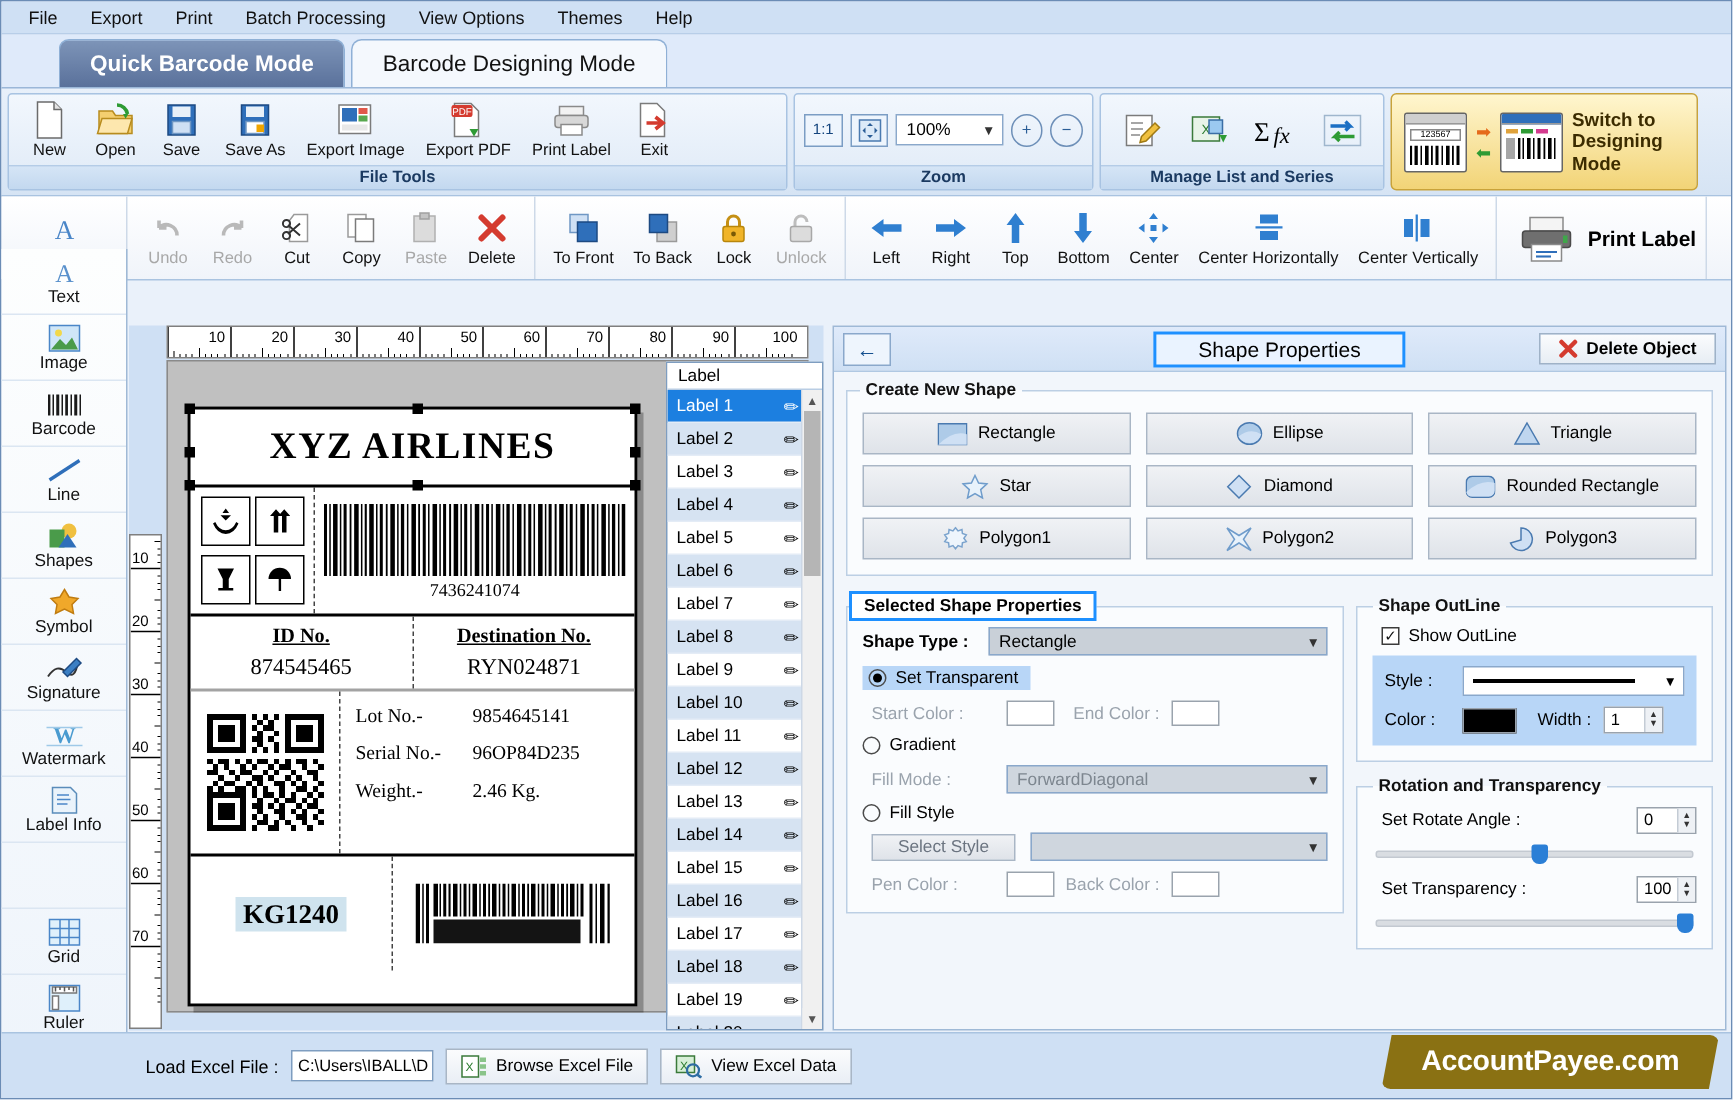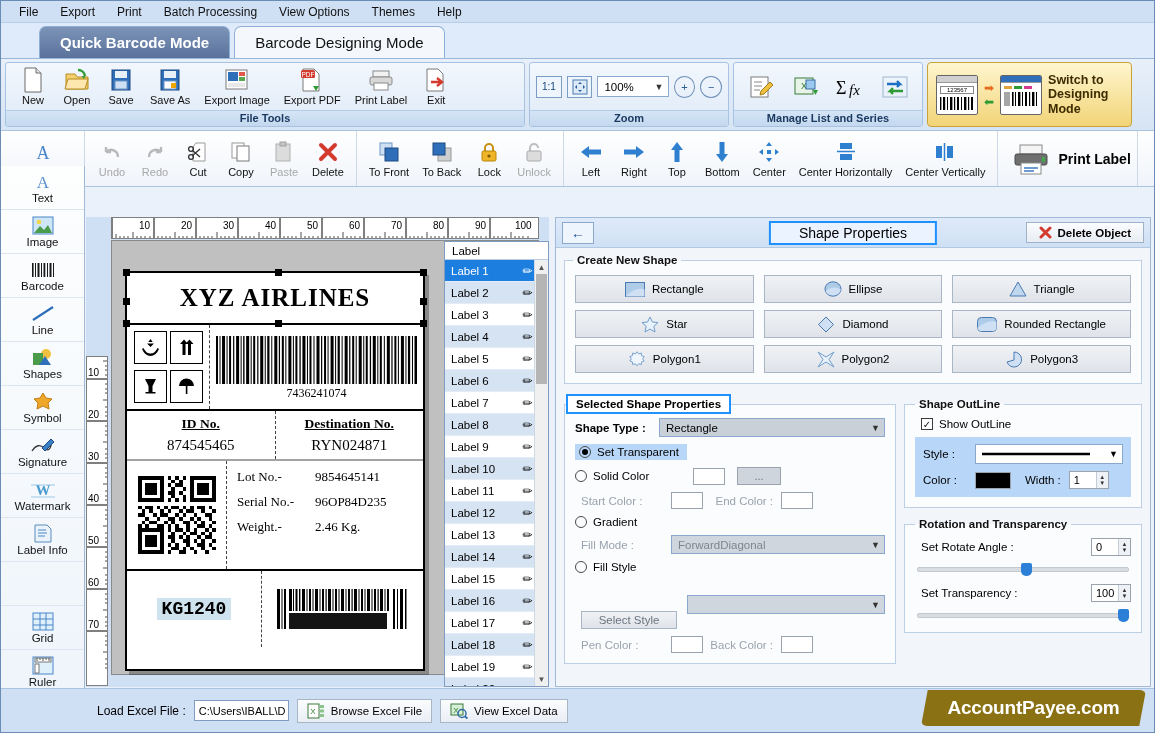--- a/index.html
+++ b/index.html
@@ -128,21 +128,21 @@
   .row4 { height:110px; display:flex; border-bottom:2px solid #000; }
   .qrwrap { width:100px; display:flex; align-items:center; justify-content:center;
             border-right:1px dashed #444; }
   .kv { flex:1; padding:8px 6px 4px 10px; font-family:"Liberation Serif", serif; font-size:13px; }
   .kv .line { display:flex; margin-bottom:9px; }
   .kv .k { width:78px; }
   .kv .v { }
   .row5 { height:auto; flex:1; display:flex; align-items:center; height:76px; }
   .kgbox { width:135px; display:flex; align-items:center; justify-content:center;
            border-right:1px dashed #444; height:100%; }
-  .kgtxt { font-family:Liberation Mono, monospace; font-weight:bold; font-size:18px;
+  .kgtxt { font-family:Liberation Serif, serif; font-weight:bold; font-size:18px;
            background:#cfe3ee; padding:1px 5px; }
   .bc2 { flex:1; display:flex; align-items:center; justify-content:center; }
 
   
   .labellist { position:absolute; left:443px; top:240px; width:105px; bottom:45px;
                border:1px solid #7e9dc0; background:#fff; display:flex; flex-direction:column; }
   .ll-head { height:18px; border-bottom:1px solid #b9cde4; display:flex; align-items:center;
              padding-left:7px; font-size:11.5px; background:#fff; }
   .ll-body { flex:1; overflow:hidden; position:relative; }
   .ll-row { height:22px; display:flex; align-items:center; font-size:11.5px;
@@ -206,21 +206,21 @@
           align-items:center; justify-content:space-between; font-size:11px; padding-left:4px; }
   .spin .ar { width:12px; height:100%; border-left:1px solid #c4ccd5; background:#eef1f5;
               display:flex; flex-direction:column; align-items:center; justify-content:center;
               font-size:6px; line-height:6px; color:#333; }
   .slider { position:relative; height:13px; margin:2px 2px 8px; }
   .track { position:absolute; left:0; right:0; top:4px; height:5px; background:#d9dde2;
            border:1px solid #c3c9d1; border-radius:2px; }
   .knob { position:absolute; top:0; width:11px; height:13px; background:#2b7fd6;
           border-radius:2px 2px 5px 5px; }
   .btnflat { border:1px solid #a9b6c5; background:linear-gradient(#f0f2f5,#dfe3e9);
-             padding:2px 10px; font-size:11.5px; color:#6b7480;margin-top:31px; }
+             padding:2px 10px; font-size:11.5px; color:#6b7480; }
 
   
   .bottombar { position:absolute; left:0; right:0; bottom:0; height:44px;
                background:#cfe0f4; border-top:1px solid #a9c3e0; display:flex; align-items:center; }
   .bb-left { display:flex; align-items:center; gap:8px; padding-left:96px; }
   .pathbox { width:95px; height:21px; border:1px solid #7e9dc0; background:#fff;
              font-size:11px; display:flex; align-items:center; padding-left:4px; overflow:hidden; white-space:nowrap; }
   .bb-btn { height:24px; border:1px solid #a9b6c5; background:linear-gradient(#fbfcfd,#e9eef5);
             display:flex; align-items:center; gap:6px; padding:0 9px; font-size:11.5px; }
   .apbadge { position:absolute; right:8px; bottom:6px; width:225px; height:36px;
@@ -1474,26 +1474,20 @@
             </div>
           </div>
 
           <div class="frow">
             <span class="hl" style="display:flex;align-items:center;padding:2px 8px 2px 4px">
               <span class="radio on"></span>
               <span class="lab">Set Transparent</span>
             </span>
           </div>
 
-          <div class="frow">
-            <span class="radio"></span>
-            <span class="lab" style="width:100px">Solid Color</span>
-            <span class="swatch"></span>
-            <span class="dots" style="margin-left:12px">...</span>
-          </div>
 
           <div class="frow" style="padding-left:6px">
             <span class="lab dim" style="width:90px">Start Color :</span>
             <span class="swatch"></span>
             <span class="lab dim" style="width:78px;text-align:right;padding-right:8px">End Color :</span>
             <span class="swatch"></span>
           </div>
 
           <div class="frow">
             <span class="radio"></span>

